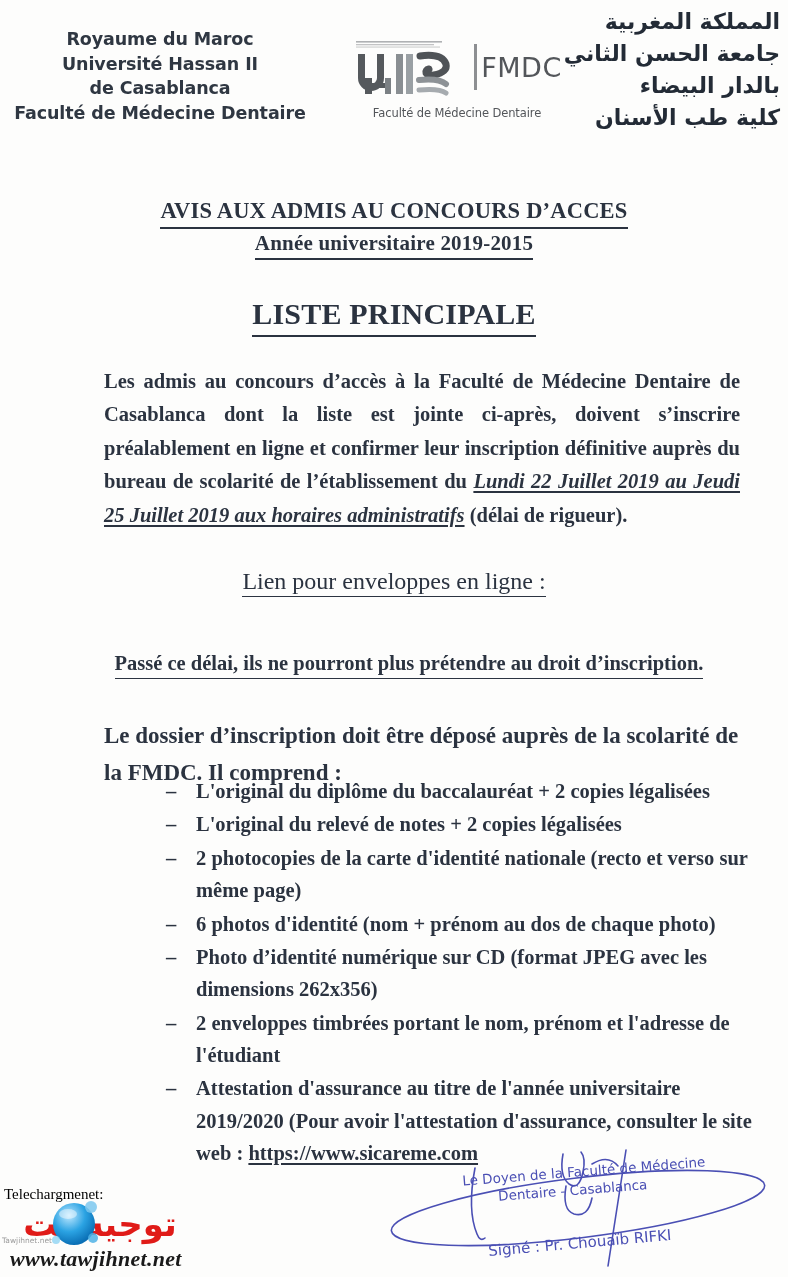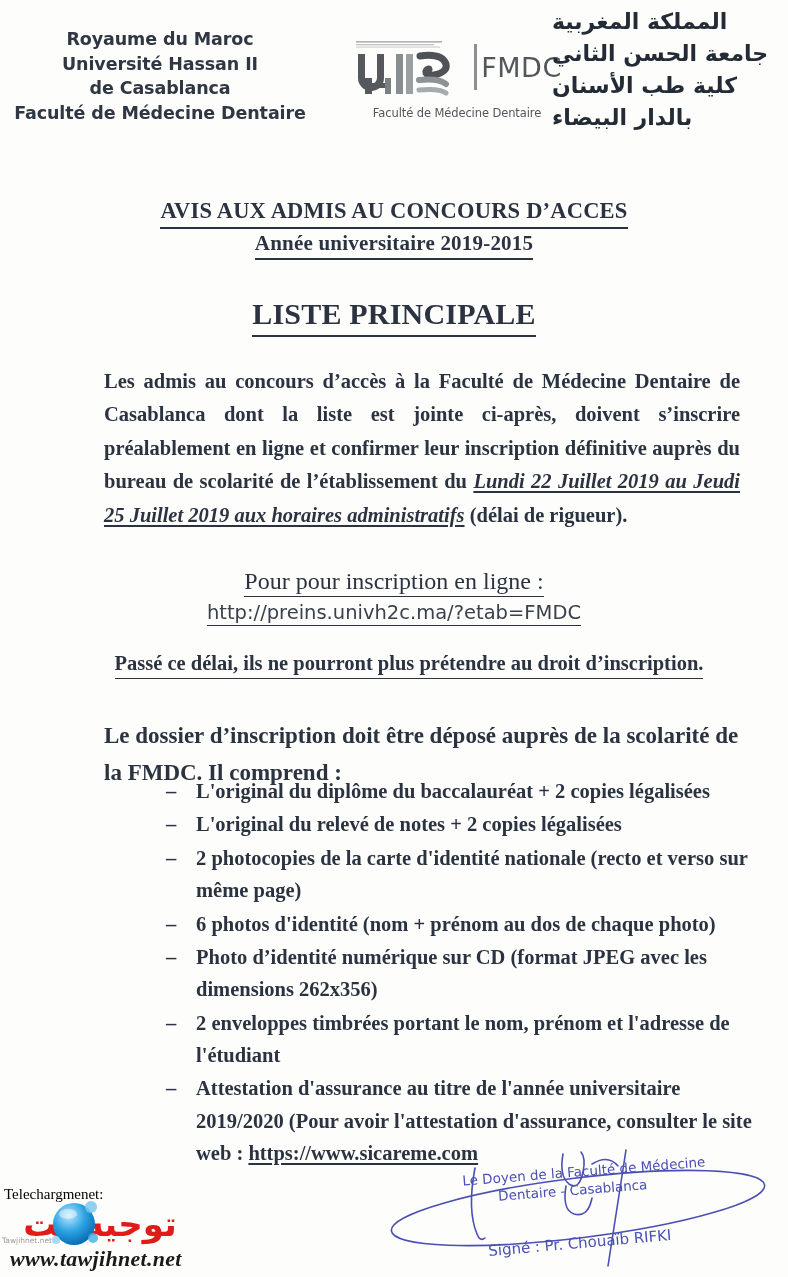--- a/index.html
+++ b/index.html
@@ -39,21 +39,21 @@
     font-size: 17.5px;
     line-height: 1.40;
     color: #2f3742;
     letter-spacing: -0.1px;
   }
   .hdr-ar {
     position: absolute;
     right: 8px;
     top: 6px;
     width: 228px;
-    text-align: left;
+    text-align: right;
     direction: rtl;
     font-family: "DejaVu Sans", sans-serif;
     font-weight: bold;
     font-size: 22px;
     line-height: 1.45;
     color: #232b36;
   }
   .hdr-logo {
     position: absolute;
     left: 332px;
@@ -331,45 +331,42 @@
         <span class="logo-word">FMDC</span>
       </div>
       <div class="logo-sub">
         <div>Faculté de Médecine Dentaire</div>
       </div>
     </div>
 
     <div class="hdr-ar">
       <div>المملكة المغربية</div>
       <div>جامعة الحسن الثاني</div>
+      <div>بالدار البيضاء</div>
       <div>كلية طب الأسنان</div>
-      <div>بالدار البيضاء</div>
     </div>
   </div>
 
   <div class="titles">
     <div class="t-line t-main">
       <span class="u">AVIS AUX ADMIS AU CONCOURS D’ACCES</span>
     </div>
     <div class="t-line t-year">
       <span class="u">Année universitaire 2019-2015</span>
     </div>
     <div class="t-line t-liste">
       <span class="u">LISTE PRINCIPALE</span>
     </div>
   </div>
 
   <div class="para"><span>Les admis au concours d’accès à la Faculté de Médecine Dentaire de Casablanca dont la liste est jointe ci-après, doivent s’inscrire préalablement en ligne et confirmer leur inscription définitive auprès du bureau de scolarité de l’établissement du </span><span class="em">Lundi 22 Juillet 2019 au Jeudi 25 Juillet 2019 aux horaires administratifs</span><span> (délai de rigueur).</span></div>
 
   <div class="link-block">
     <div class="link-title">
-      <span class="u-thin">Pour pour inscription en ligne :</span>
-    </div>
-    <div class="link-url">
-      <span class="u-thin">http://preins.univh2c.ma/?etab=FMDC</span>
+      <span class="u-thin">Lien pour enveloppes en ligne :</span>
     </div>
   </div>
 
   <div class="warning">
     <span class="u-thin">Passé ce délai, ils ne pourront plus prétendre au droit d’inscription.</span>
   </div>
 
   <div class="list-intro">Le dossier d’inscription doit être déposé auprès de la scolarité de la FMDC. Il comprend :</div>
 
   <div class="req-list">

